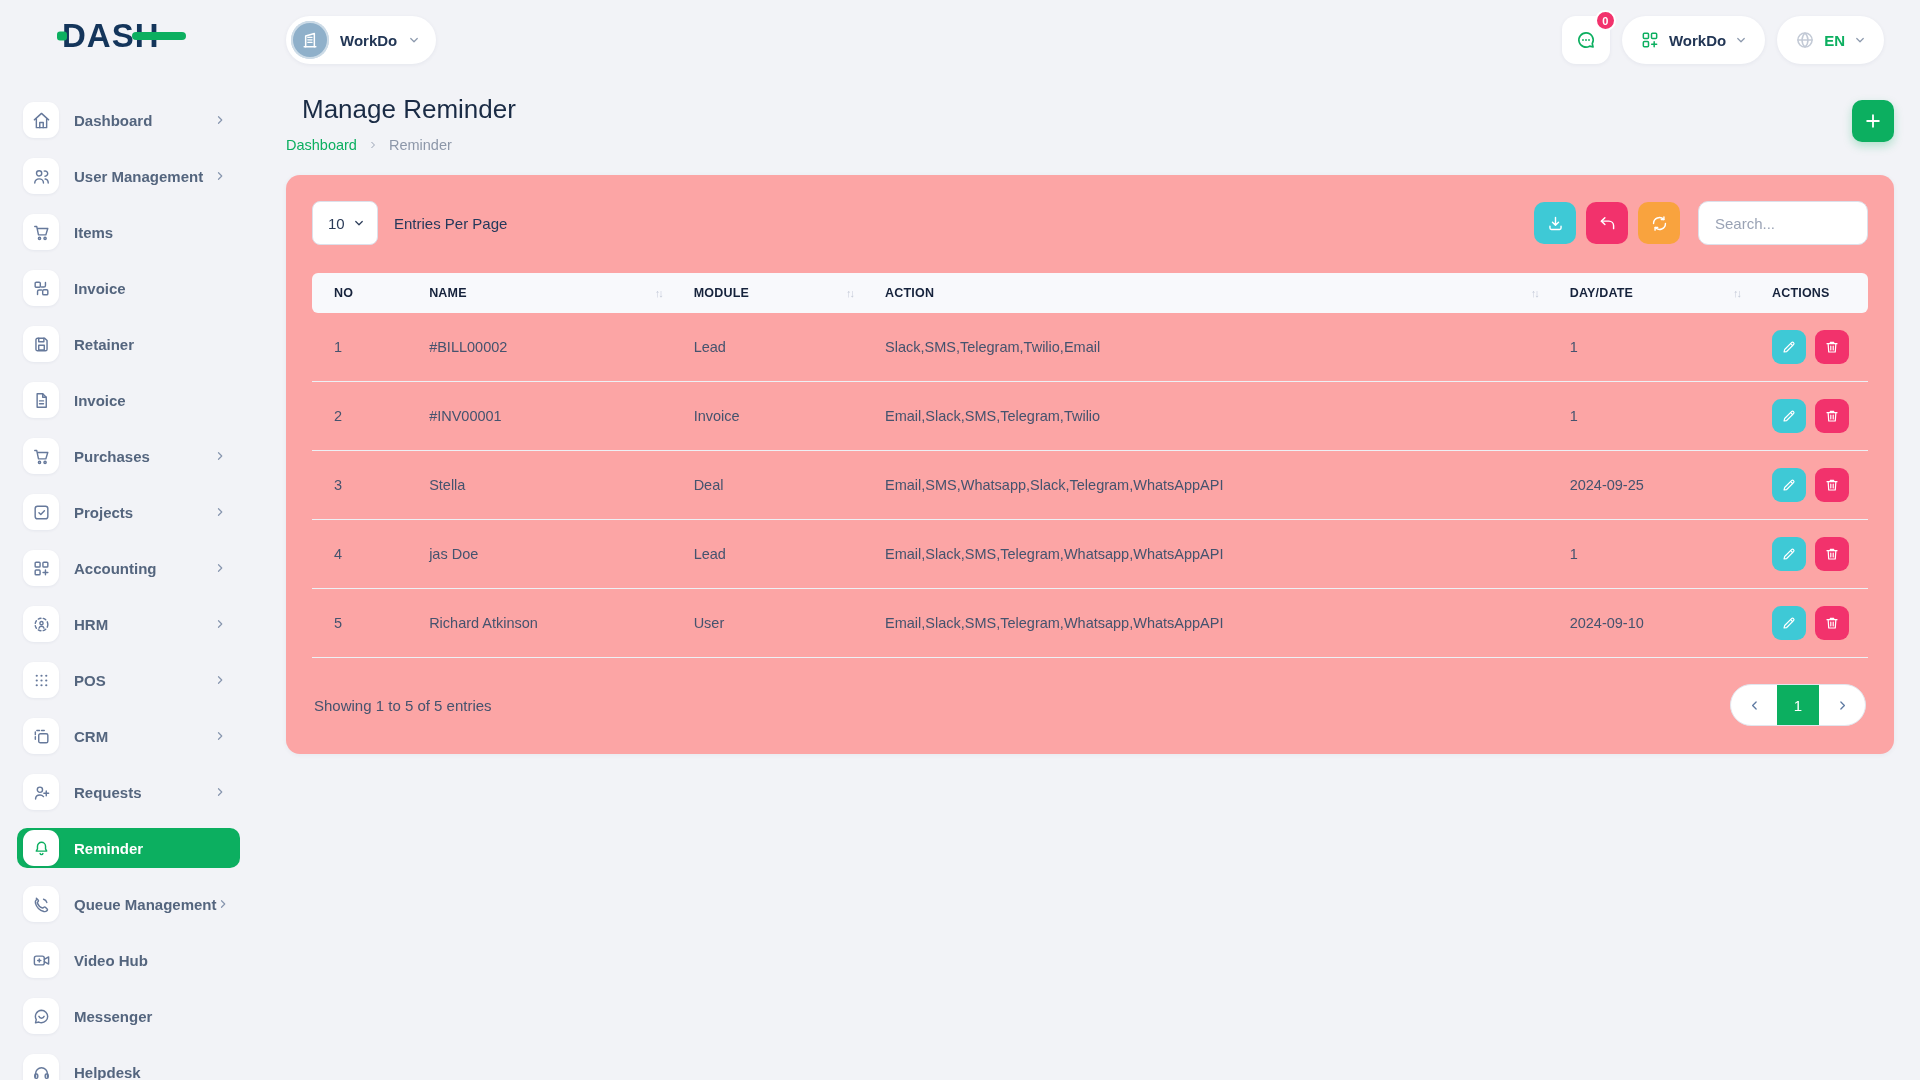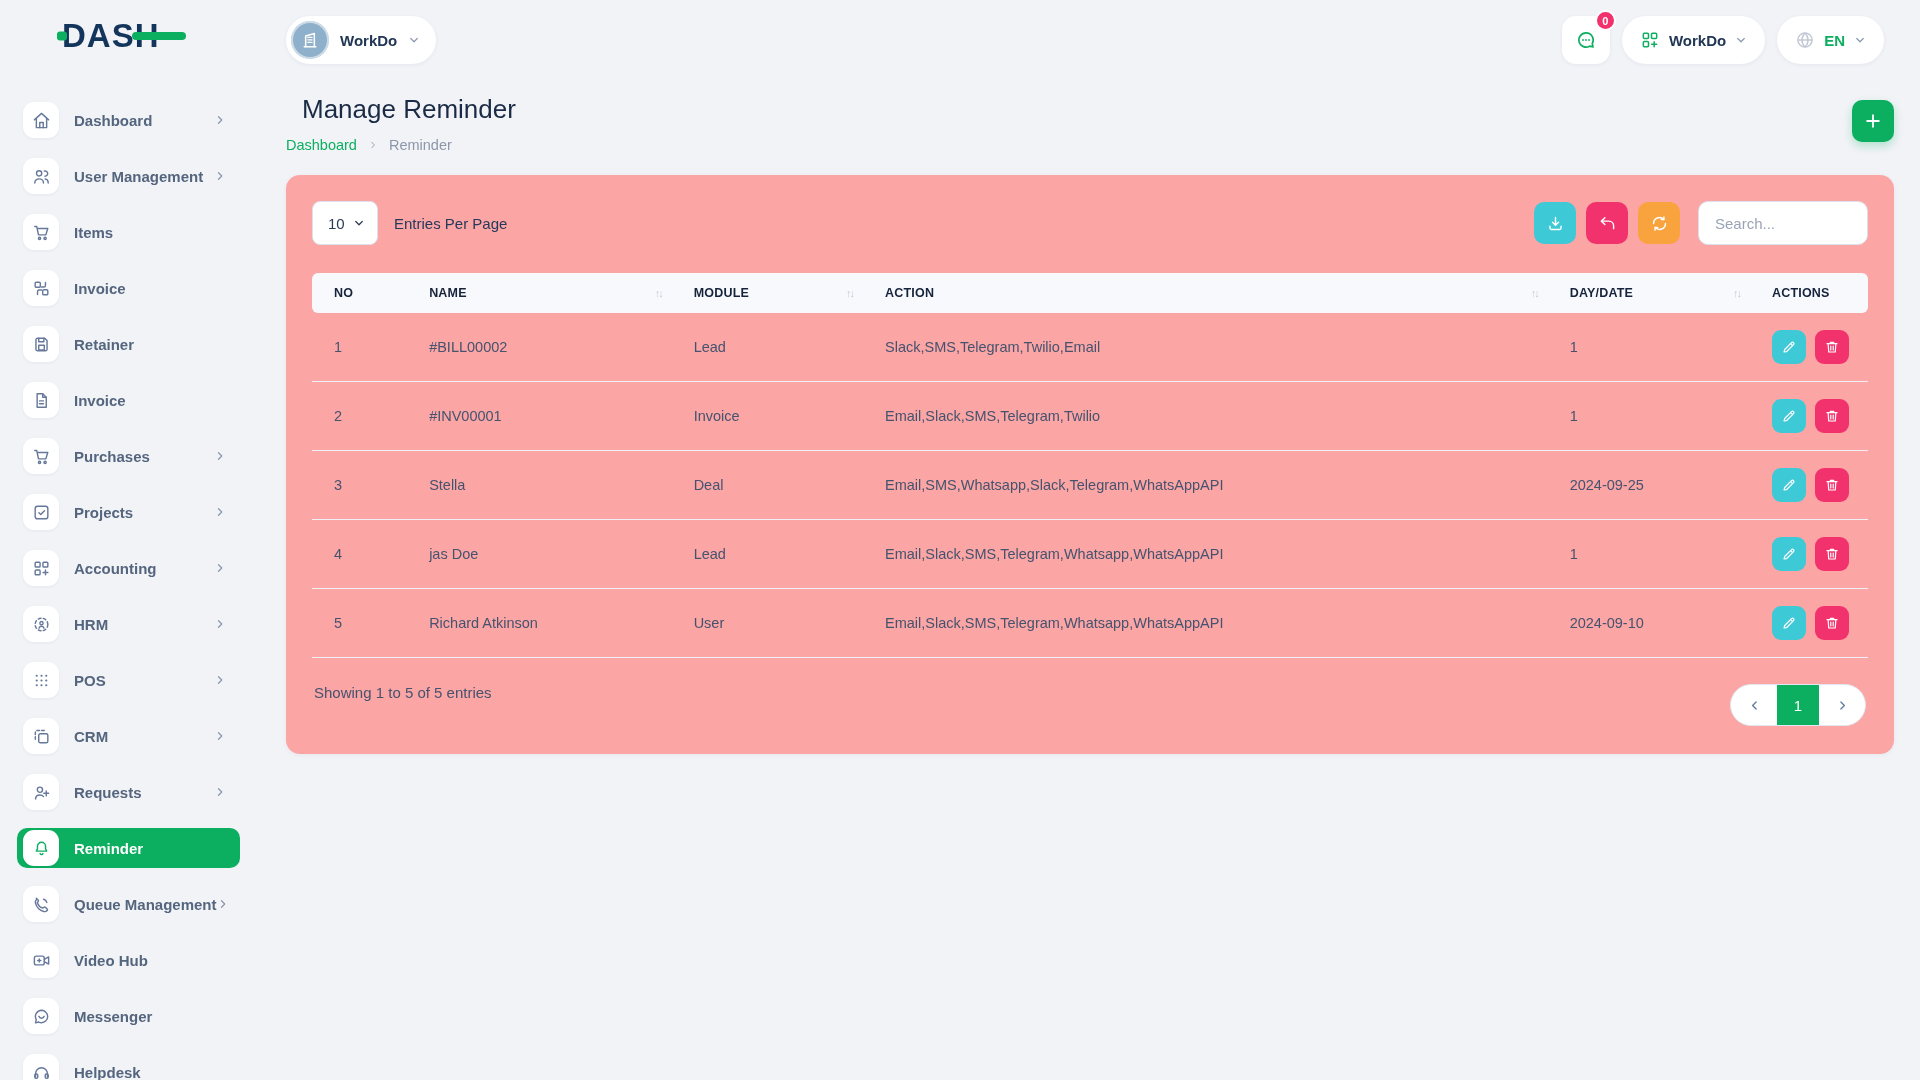--- a/index.html
+++ b/index.html
@@ -105,21 +105,21 @@
   .th-inner{display:flex;align-items:center;justify-content:space-between}
   .sort{color:#C5CBD8;font-size:11px;letter-spacing:-2px;font-weight:400;margin-left:8px}
   tbody td{padding:17px 16px;font-size:14.5px;color:var(--cell);border-bottom:1px solid var(--line)}
   tbody td:first-child{padding-left:22px}
   .row-actions{display:flex;gap:9px}
   .act-btn{width:34px;height:34px;border:none;border-radius:9px;color:#fff;display:flex;
            align-items:center;justify-content:center;cursor:pointer}
   .act-btn svg{width:16px;height:16px}
   .act-btn.edit{background:var(--teal)} .act-btn.del{background:var(--pink)}
 
-  .card-footer{display:flex;justify-content:space-between;margin-top:26px;padding:0 2px 2px}
+  .card-footer{display:flex;align-items:center;justify-content:space-between;margin-top:26px;padding:0 2px 2px}
   .summary{font-size:15px;color:var(--cell)}
   .pagination{display:flex;align-items:center;border:1px solid #E2E6EE;border-radius:22px;
               overflow:hidden;background:#fff;height:42px}
   .pg-btn{width:46px;height:42px;background:transparent;border:none;display:flex;align-items:center;
           justify-content:center;color:#5F7BA3;cursor:pointer}
   .pg-btn svg{width:13px;height:13px}
   .pg-page{width:42px;height:42px;background:var(--green);color:#fff;font-size:15px;border:none;
            display:flex;align-items:center;justify-content:center;cursor:pointer;font-family:inherit}
 </style>
 </head>

